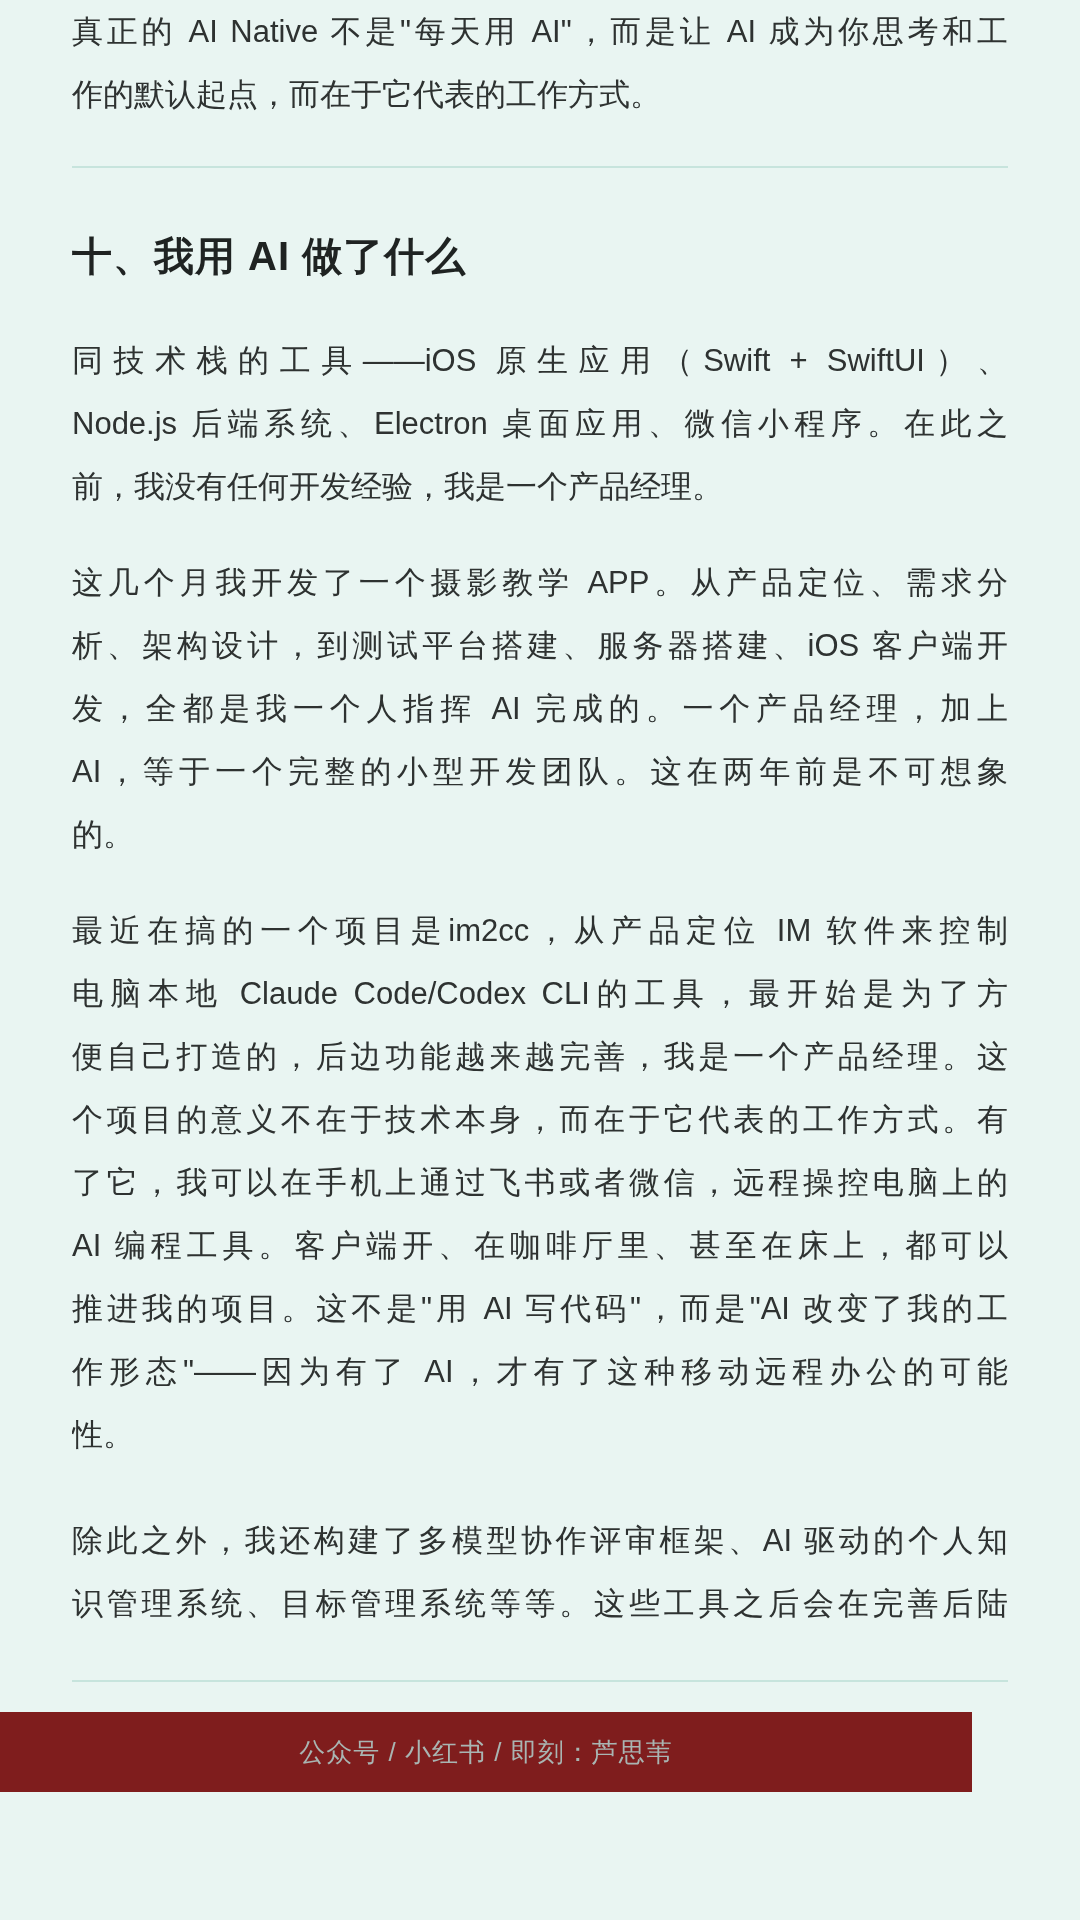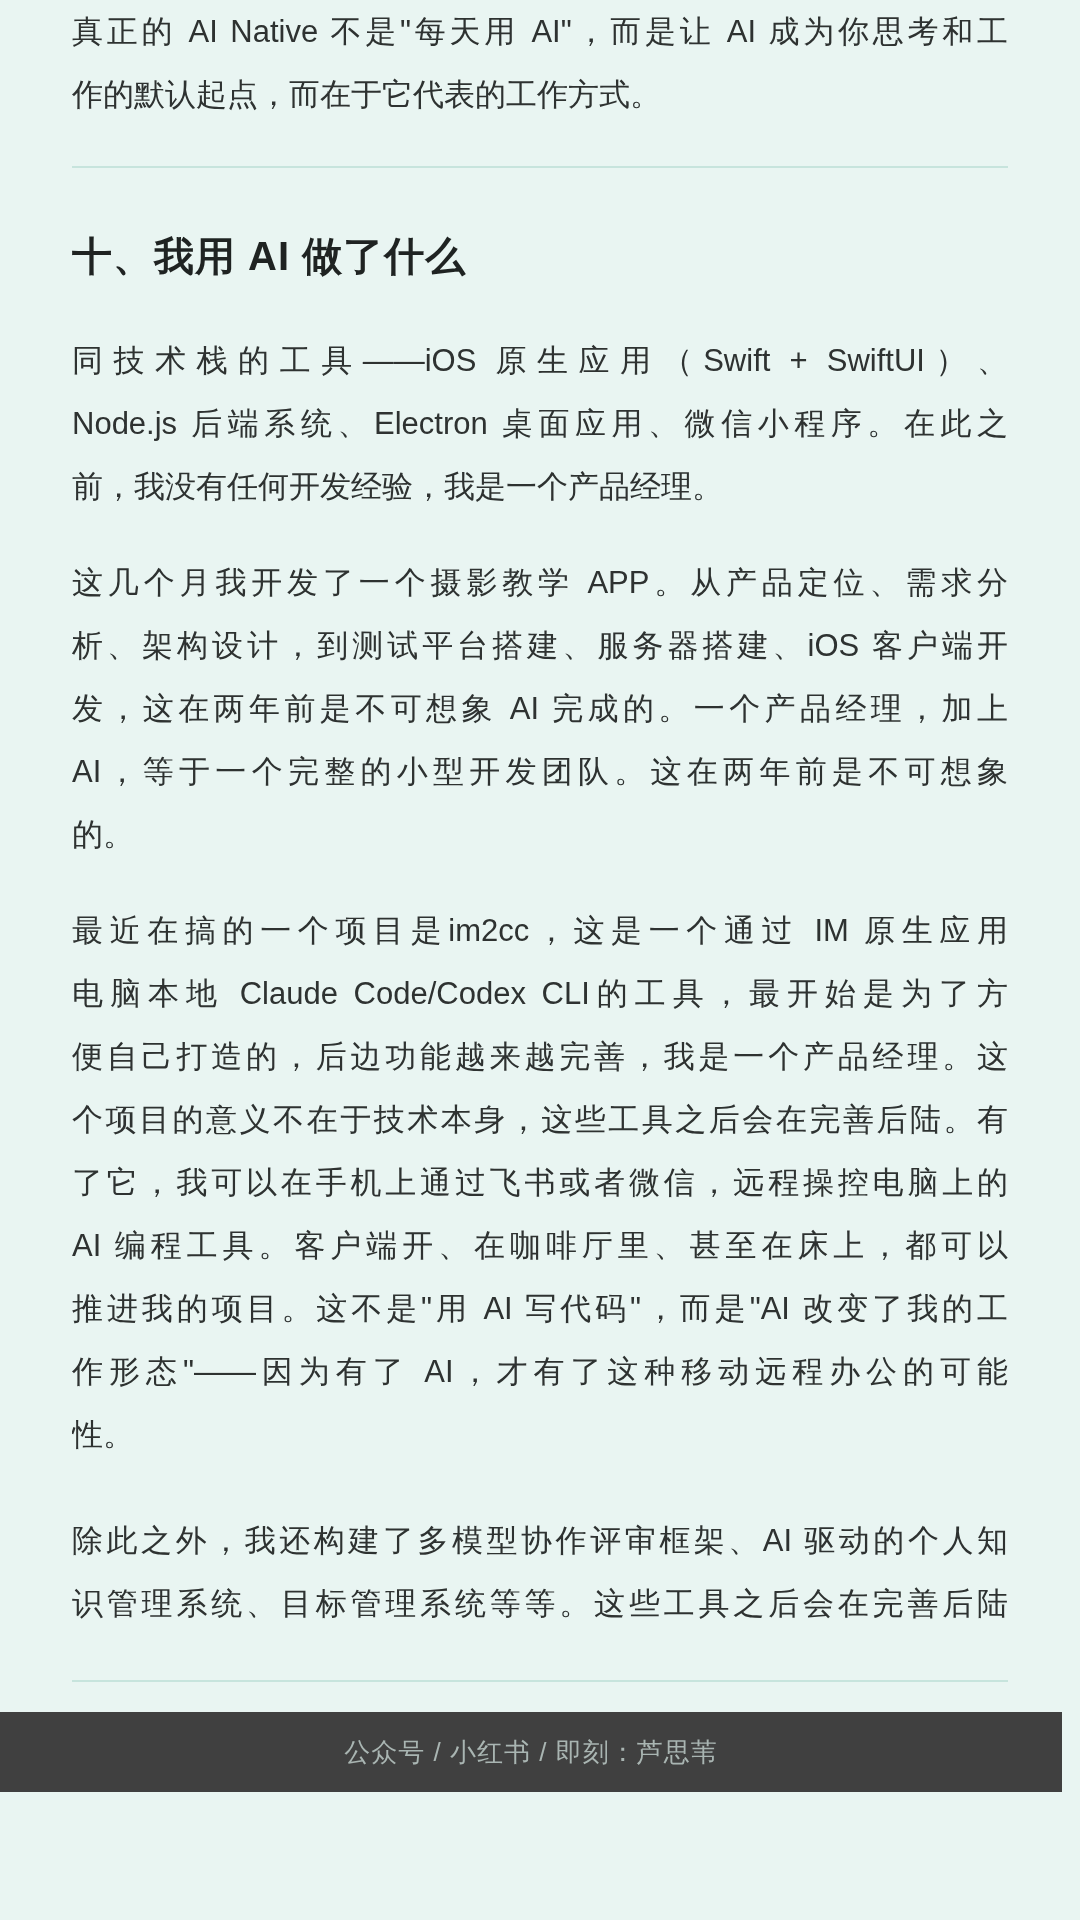--- a/index.html
+++ b/index.html
@@ -46,23 +46,23 @@
     line-height: 56px;
     color: #1f2322;
     letter-spacing: 1px;
   }
   .p1 { margin-top: 45px; }
   .p2 { margin-top: 33px; }
   .p3 { margin-top: 33px; }
   .p4 { margin-top: 43px; }
   .footer-band {
     margin-top: 30px;
-    width: 1062px;
+    width: 972px;
     height: 80px;
-    background: #404040;
+    background: #7f1d1d;
     display: flex;
     align-items: center;
     justify-content: center;
   }
   .footer-text {
     font-size: 26px;
     color: #a9b5b2;
     letter-spacing: 1px;
   }
 </style>
@@ -82,30 +82,30 @@
 
   <div class="para p1">
     <div class="line">同技术栈的工具——iOS 原生应用（Swift + SwiftUI）、</div>
     <div class="line">Node.js 后端系统、Electron 桌面应用、微信小程序。在此之</div>
     <div class="line last">前，我没有任何开发经验，我是一个产品经理。</div>
   </div>
 
   <div class="para p2">
     <div class="line">这几个月我开发了一个摄影教学 APP。从产品定位、需求分</div>
     <div class="line">析、架构设计，到测试平台搭建、服务器搭建、iOS 客户端开</div>
-    <div class="line">发，这在两年前是不可想象 AI 完成的。一个产品经理，加上</div>
+    <div class="line">发，全都是我一个人指挥 AI 完成的。一个产品经理，加上</div>
     <div class="line">AI，等于一个完整的小型开发团队。这在两年前是不可想象</div>
     <div class="line last">的。</div>
   </div>
 
   <div class="para p3">
-    <div class="line">最近在搞的一个项目是im2cc，这是一个通过 IM 原生应用</div>
+    <div class="line">最近在搞的一个项目是im2cc，从产品定位 IM 软件来控制</div>
     <div class="line">电脑本地 Claude Code/Codex CLI的工具，最开始是为了方</div>
     <div class="line">便自己打造的，后边功能越来越完善，我是一个产品经理。这</div>
-    <div class="line">个项目的意义不在于技术本身，这些工具之后会在完善后陆。有</div>
+    <div class="line">个项目的意义不在于技术本身，而在于它代表的工作方式。有</div>
     <div class="line">了它，我可以在手机上通过飞书或者微信，远程操控电脑上的</div>
     <div class="line">AI 编程工具。客户端开、在咖啡厅里、甚至在床上，都可以</div>
     <div class="line">推进我的项目。这不是"用 AI 写代码"，而是"AI 改变了我的工</div>
     <div class="line">作形态"——因为有了 AI，才有了这种移动远程办公的可能</div>
     <div class="line last">性。</div>
   </div>
 
   <div class="para p4">
     <div class="line">除此之外，我还构建了多模型协作评审框架、AI 驱动的个人知</div>
     <div class="line">识管理系统、目标管理系统等等。这些工具之后会在完善后陆</div>

